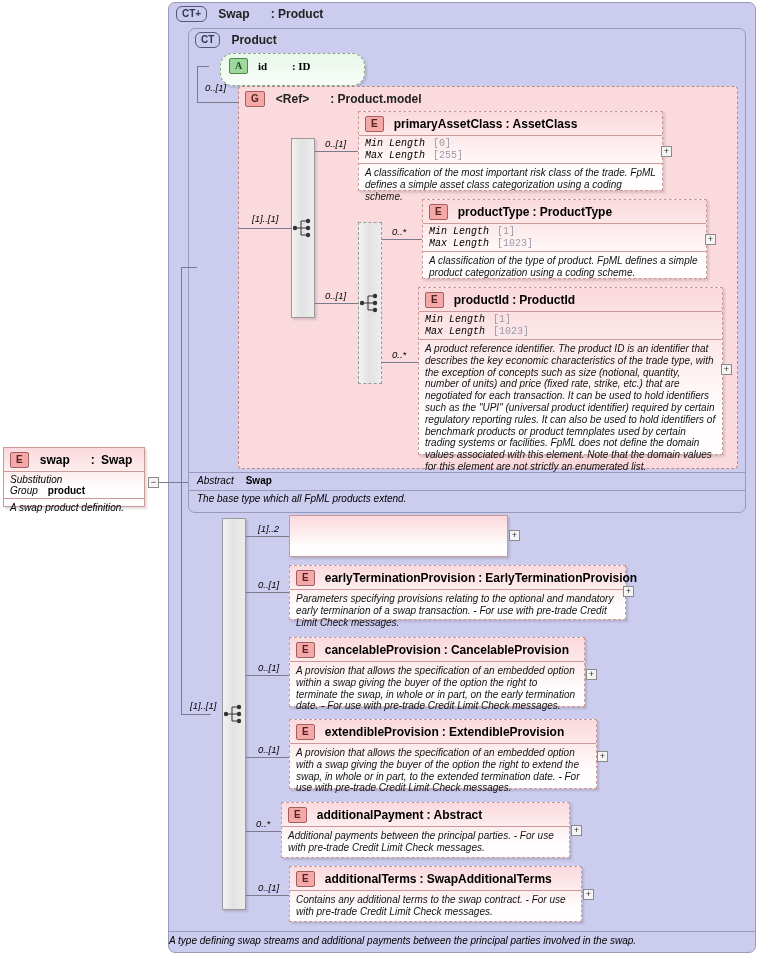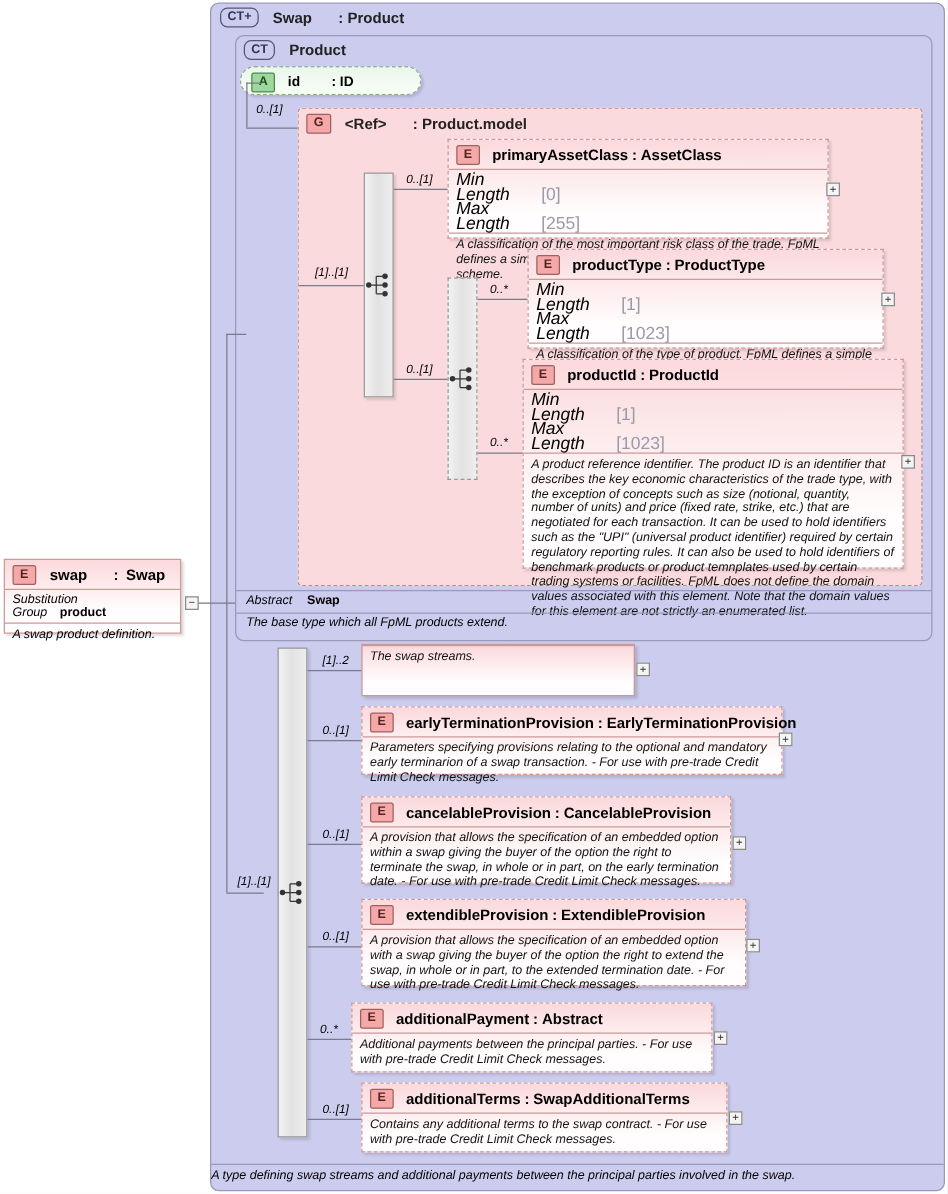--- a/index.html
+++ b/index.html
@@ -75,27 +75,28 @@
   }
   .badge-a {
     background: #9ed89e;
     border: 1px solid #4a8a4a;
     border-radius: 2px;
     color: #1d4d1d;
   }
 
   
   .attr-box {
-    left: 192px; top: 53px; width: 145px; height: 23px;
+    left: 220px; top: 53px; width: 145px; height: 33px;
     background: linear-gradient(180deg,#eaf7ea 0%, #f8fdf8 100%);
     border: 1px dashed #88aa88;
     border-radius: 13px;
     box-shadow: 2px 2px 2px rgba(0,0,0,0.12);
     padding: 4px 8px;
     white-space: nowrap;
+    font-family: Liberation Serif, serif;
   }
   .attr-box .nm { font-weight: bold; font-size: 11px; margin-left:7px; vertical-align: middle;}
   .attr-box .tp { font-weight: bold; font-size: 11px; margin-left: 22px; vertical-align: middle;}
 
   
   .ebox {
     background: linear-gradient(180deg,#fbd9dc 0%, #fffdfd 75%);
     border: 1px solid #cc9999;
     box-shadow: 2px 2px 2px rgba(0,0,0,0.13);
   }
@@ -104,22 +105,23 @@
     padding: 4px 6px 3px 6px;
     white-space: nowrap;
   }
   .ebox .title .nm { font-weight: bold; font-size: 12px; margin-left: 7px; vertical-align: middle; }
   .ebox .title .sep { font-weight: bold; font-size: 12px; vertical-align: middle; }
   .ebox .title .tp { font-weight: bold; font-size: 12px; vertical-align: middle; margin-top: 36px; }
   .ebox .facets {
     border-top: 1px solid #cc9999;
     padding: 2px 6px 2px 6px;
     font-style: italic;
-    font-size: 14px;
+    font-size: 10px;
     line-height: 11.5px;
+    font-family: Liberation Mono, monospace;
   }
   .ebox .facets .fv { font-style: normal; color: #9a9aa8; margin-left: 6px; }
   .ebox .facets .fl { display: inline-block; width: 62px; }
   .ebox .desc {
     border-top: 1px solid #cc9999;
     padding: 3px 6px 4px 6px;
     font-style: italic;
     font-size: 10px;
     line-height: 11.8px;
     color: #111;
@@ -338,21 +340,20 @@
   <line x1="9" y1="5" x2="14" y2="5" stroke="#333" stroke-width="1"></line>
   <line x1="9" y1="12" x2="14" y2="12" stroke="#333" stroke-width="1"></line>
   <line x1="9" y1="19" x2="14" y2="19" stroke="#333" stroke-width="1"></line>
   <circle cx="16" cy="5" r="2.2" fill="#333"></circle>
   <circle cx="16" cy="12" r="2.2" fill="#333"></circle>
   <circle cx="16" cy="19" r="2.2" fill="#333"></circle>
 </svg>
 <div class="abs card" style="left:190px; top:700px;">[1]..[1]</div>
 
 <div class="abs ebox" style="left:289px; top:515px; width:219px; height:42px;">
-  <div class="desc">The swap streams.</div>
 </div>
 <div class="abs ln-h" style="left:246px; top:536px; width:43px;"></div>
 <div class="abs card" style="left:258px; top:523px;">[1]..2</div>
 <div class="abs tgl" style="left:509px; top:530px;">+</div>
 
 <div class="abs ebox dashed" style="left:289px; top:565px; width:337px; height:55px;">
   <div class="title">
     <span class="badge badge-e">E</span>
     <span class="nm">earlyTerminationProvision</span>
     <span class="sep">:</span>

